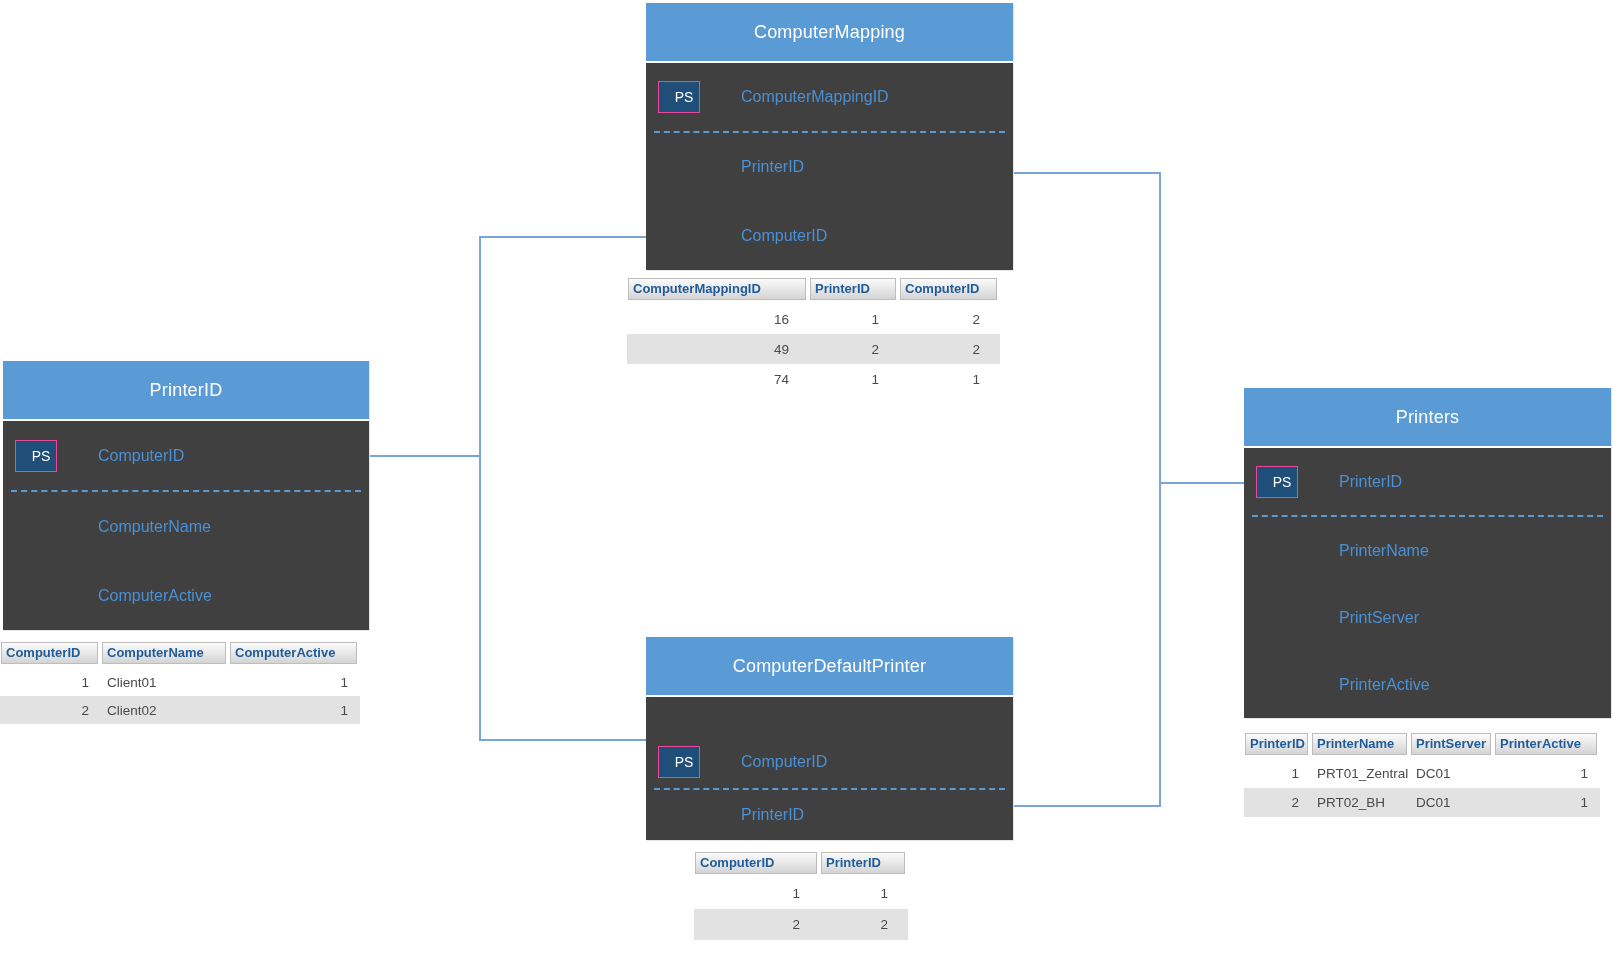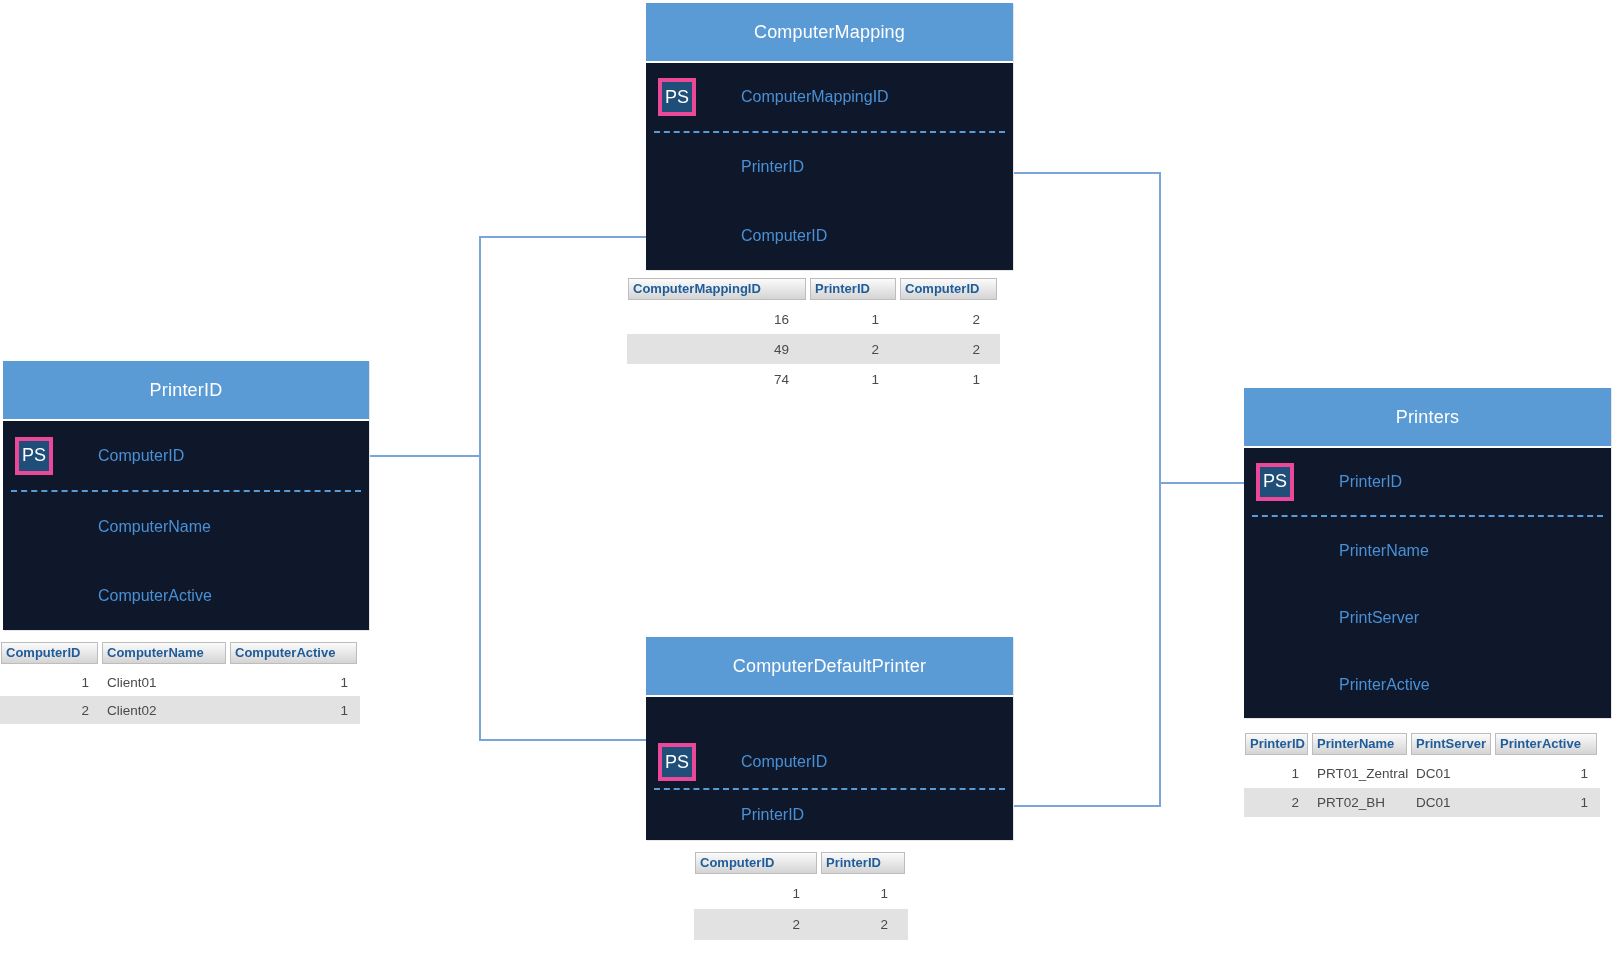--- a/index.html
+++ b/index.html
@@ -12,29 +12,29 @@
   #ln-left-v{left:479px;top:236px;height:505px;}
   #ln-left-cm{left:481px;top:236px;width:165px;}
   #ln-left-computers{left:369px;top:455px;width:110px;}
   #ln-left-cdp{left:481px;top:739px;width:165px;}
   #ln-right-v{left:1159px;top:172px;height:635px;}
   #ln-right-cm{left:1013px;top:172px;width:146px;}
   #ln-right-printers{left:1161px;top:482px;width:83px;}
   #ln-right-cdp{left:1013px;top:805px;width:146px;}
 
   
-  .entity{position:absolute;display:flex;flex-direction:column;background:#0f172a;box-shadow:1px 1px 0 #e6e6e6;}
+  .entity{position:absolute;display:flex;flex-direction:column;background:#404040;box-shadow:1px 1px 0 #e6e6e6;}
   .entity-header{height:58px;flex:0 0 auto;background:#5b9bd5;border-bottom:2px solid #ffffff;
     display:flex;align-items:center;justify-content:center;color:#ffffff;font-size:18px;letter-spacing:.2px;}
   .entity-body{flex:1;display:flex;flex-direction:column;}
   .field-row{position:relative;flex:1;}
   .field-label{position:absolute;left:95px;top:50%;transform:translateY(-50%);color:#4a90d5;font-size:16px;white-space:nowrap;}
   .pk-badge{position:absolute;left:12px;top:50%;transform:translateY(-50%);width:30px;height:30px;
-    background:#1f4e79;border:4px solid #ec4899;color:#ffffff;font-size:18px;
-    display:flex;align-items:center;justify-content:center;}
+    background:#1f4e79;border:1px solid #ec4899;color:#ffffff;font-size:14px;
+    display:flex;align-items:center;justify-content:center;padding-left:10px;}
   .pk-separator{height:0;flex:0 0 auto;border-top:2px dashed #5b9bd5;margin:0 8px;}
 
   #ent-computers{left:3px;top:361px;width:366px;height:269px;}
   #ent-computermapping{left:646px;top:3px;width:367px;height:267px;}
   #ent-computerdefaultprinter{left:646px;top:637px;width:367px;height:203px;gap:40px;}
   #ent-printers{left:1244px;top:388px;width:367px;height:330px;justify-content:flex-end;}
 
   
   .dtable{position:absolute;display:grid;grid-template-rows:26px;}
   .th{height:20px;line-height:20px;margin:0 3px 4px 1px;padding:0 4px;

